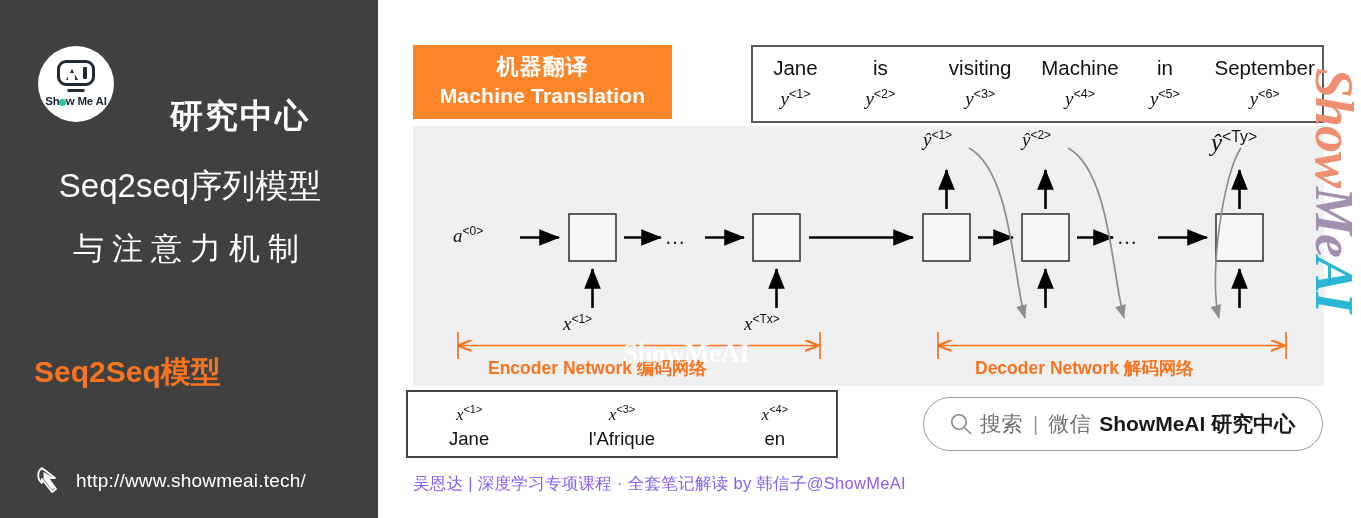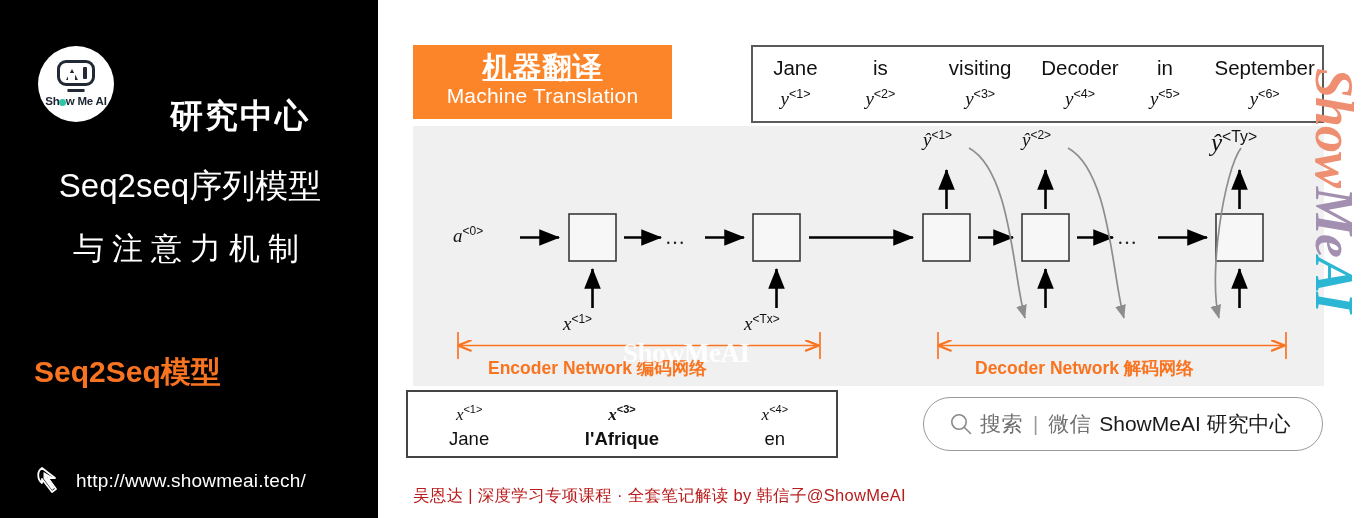--- a/index.html
+++ b/index.html
@@ -7,21 +7,21 @@
     width: 1361px; height: 518px;
     background: #ffffff;
     font-family: "Liberation Sans", sans-serif;
     overflow: hidden;
   }
   #page { position: relative; width: 1361px; height: 518px; background:#fff; }
 
   
   .sidebar {
     position: absolute; left: 0; top: 0; width: 378px; height: 518px;
-    background: #000000;
+    background: #404040;
   }
   .logo-wrap {
     position: absolute; left: 38px; top: 46px;
     width: 76px; height: 76px;
   }
   .logo-circle {
     width: 76px; height: 76px; border-radius: 50%;
     background: #ffffff; position: relative;
   }
   .robot-head {
@@ -92,22 +92,22 @@
   }
 
   
   .content { position: absolute; left: 378px; top: 0; width: 983px; height: 518px; background:#fff; }
 
   .mt-header {
     position: absolute; left: 35px; top: 45px;
     width: 259px; height: 74px; background: #fc8529;
     color: #fff; text-align: center; padding-top: 7px;
   }
-  .mt-header .zh { font-size: 29px; font-weight: bold; letter-spacing: 1px; line-height: 30px; text-decoration: underline;}
-  .mt-header .en { font-size: 21px; font-weight: 400; letter-spacing: 0.2px; line-height: 28px;}
+  .mt-header .zh { font-size: 22px; font-weight: bold; letter-spacing: 1px; line-height: 30px;}
+  .mt-header .en { font-size: 21px; font-weight: 700; letter-spacing: 0.2px; line-height: 28px;}
 
   .y-box {
     position: absolute; left: 373px; top: 45px;
     width: 573px; height: 78px;
     background: #fff; border: 2px solid #5a5a5a;
     display: flex; align-items: stretch;
   }
   .y-cell { flex: 1; display:flex; flex-direction: column; align-items:center; justify-content:center; }
   .y-cell.w-wide { flex: 1.35; }
   .y-word { font-size: 20.5px; color:#111; font-family: "Liberation Sans", sans-serif; line-height: 26px;}
@@ -136,41 +136,41 @@
     color:#ffffff; letter-spacing:-0.5px; opacity:0.95; pointer-events:none;
   }
 
   .x-box {
     position: absolute; left: 28px; top: 390px;
     width: 432px; height: 68px;
     background:#fff; border: 2px solid #444;
     display:flex; align-items:stretch;
   }
   .x-cell { flex:1; display:flex; flex-direction:column; align-items:center; justify-content:center; }
-  .x-cell.wide { flex: 1.5; font-weight: bold; }
+  .x-cell.wide { flex: 1.5; }
   .x-sym { font-size:17px; font-family:"Liberation Serif", serif; font-style:italic; color:#111; line-height:24px;}
   .x-sym sup { font-style:normal; font-size:11px; font-family:"Liberation Sans", sans-serif; }
   .x-word { font-size:18.5px; color:#111; line-height:24px; }
 
   .searchbar {
     position:absolute; left:545px; top:397px;
     width:400px; height:54px;
     border:1.6px solid #9a9a9a; border-radius:27px;
     display:flex; align-items:center; gap:8px; padding-left:26px;
     background:#fff;
     text-align:center;
   }
   .search-icon { width:22px; height:22px; flex:none; }
   .search-ph { font-size:21px; color:#6f6f6f; letter-spacing:0.5px; }
   .search-div { color:#9a9a9a; font-size:20px; margin:0 2px; }
-  .search-brand { font-size:21px; font-weight:normal; color:#1a1a1a; letter-spacing:0px; }
+  .search-brand { font-size:21px; font-weight:bold; color:#1a1a1a; letter-spacing:0px; }
 
   .footer {
-    position:absolute; left:35px; top:485px;
-    font-size:16.5px; color:#b91c1c; letter-spacing:0.3px; white-space:nowrap;
+    position:absolute; left:35px; top:473px;
+    font-size:16.5px; color:#8b5cf6; letter-spacing:0.3px; white-space:nowrap;
   }
 
   
   .wm-vert {
     position:absolute; right:-2px; top:36px;
     width:58px; height:308px; pointer-events:none;
   }
   .wm-vert span {
     position:absolute; left:50%; top:50%;
     transform: translate(-50%,-50%) rotate(90deg);
@@ -226,21 +226,21 @@
       </div>
       <div class="y-cell">
         <div class="y-word">is</div>
         <div class="y-sym"><i>y</i><sup>&lt;2&gt;</sup></div>
       </div>
       <div class="y-cell w-wide">
         <div class="y-word">visiting</div>
         <div class="y-sym"><i>y</i><sup>&lt;3&gt;</sup></div>
       </div>
       <div class="y-cell">
-        <div class="y-word">Decoder</div>
+        <div class="y-word">Machine</div>
         <div class="y-sym"><i>y</i><sup>&lt;4&gt;</sup></div>
       </div>
       <div class="y-cell">
         <div class="y-word">in</div>
         <div class="y-sym"><i>y</i><sup>&lt;5&gt;</sup></div>
       </div>
       <div class="y-cell w-wide">
         <div class="y-word">September</div>
         <div class="y-sym"><i>y</i><sup>&lt;6&gt;</sup></div>
       </div>

